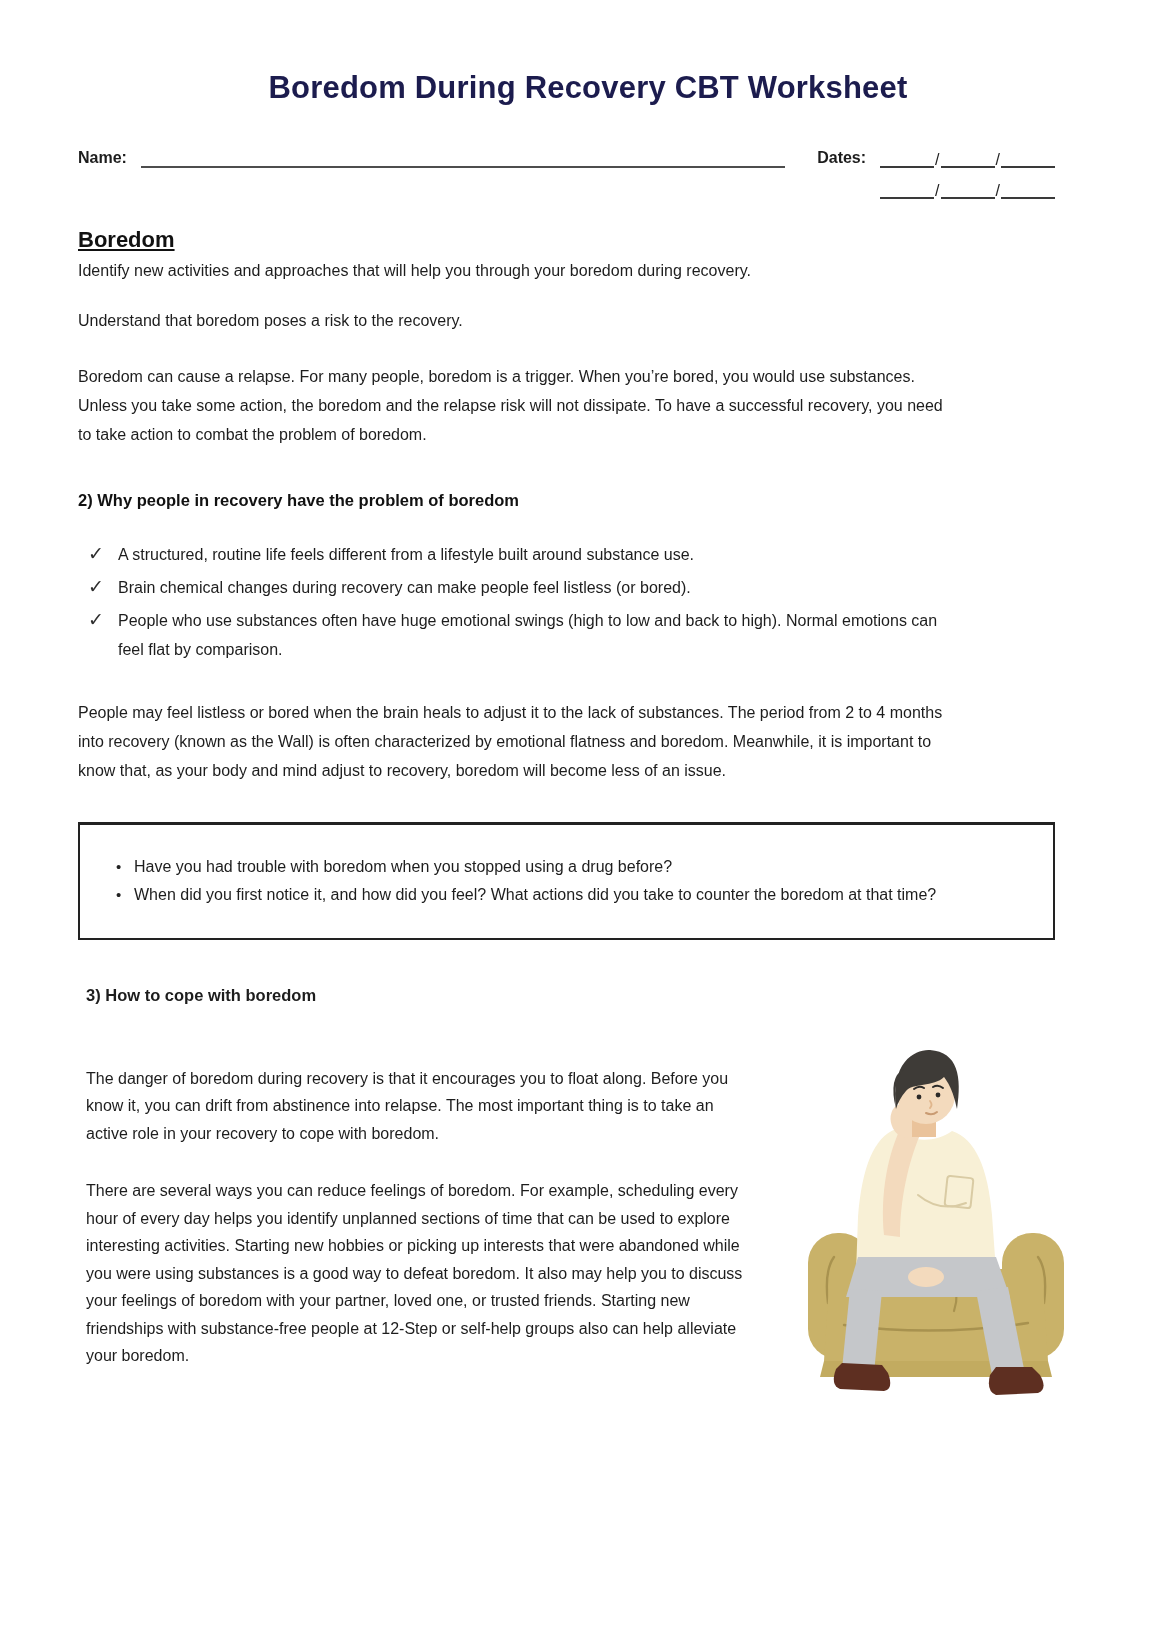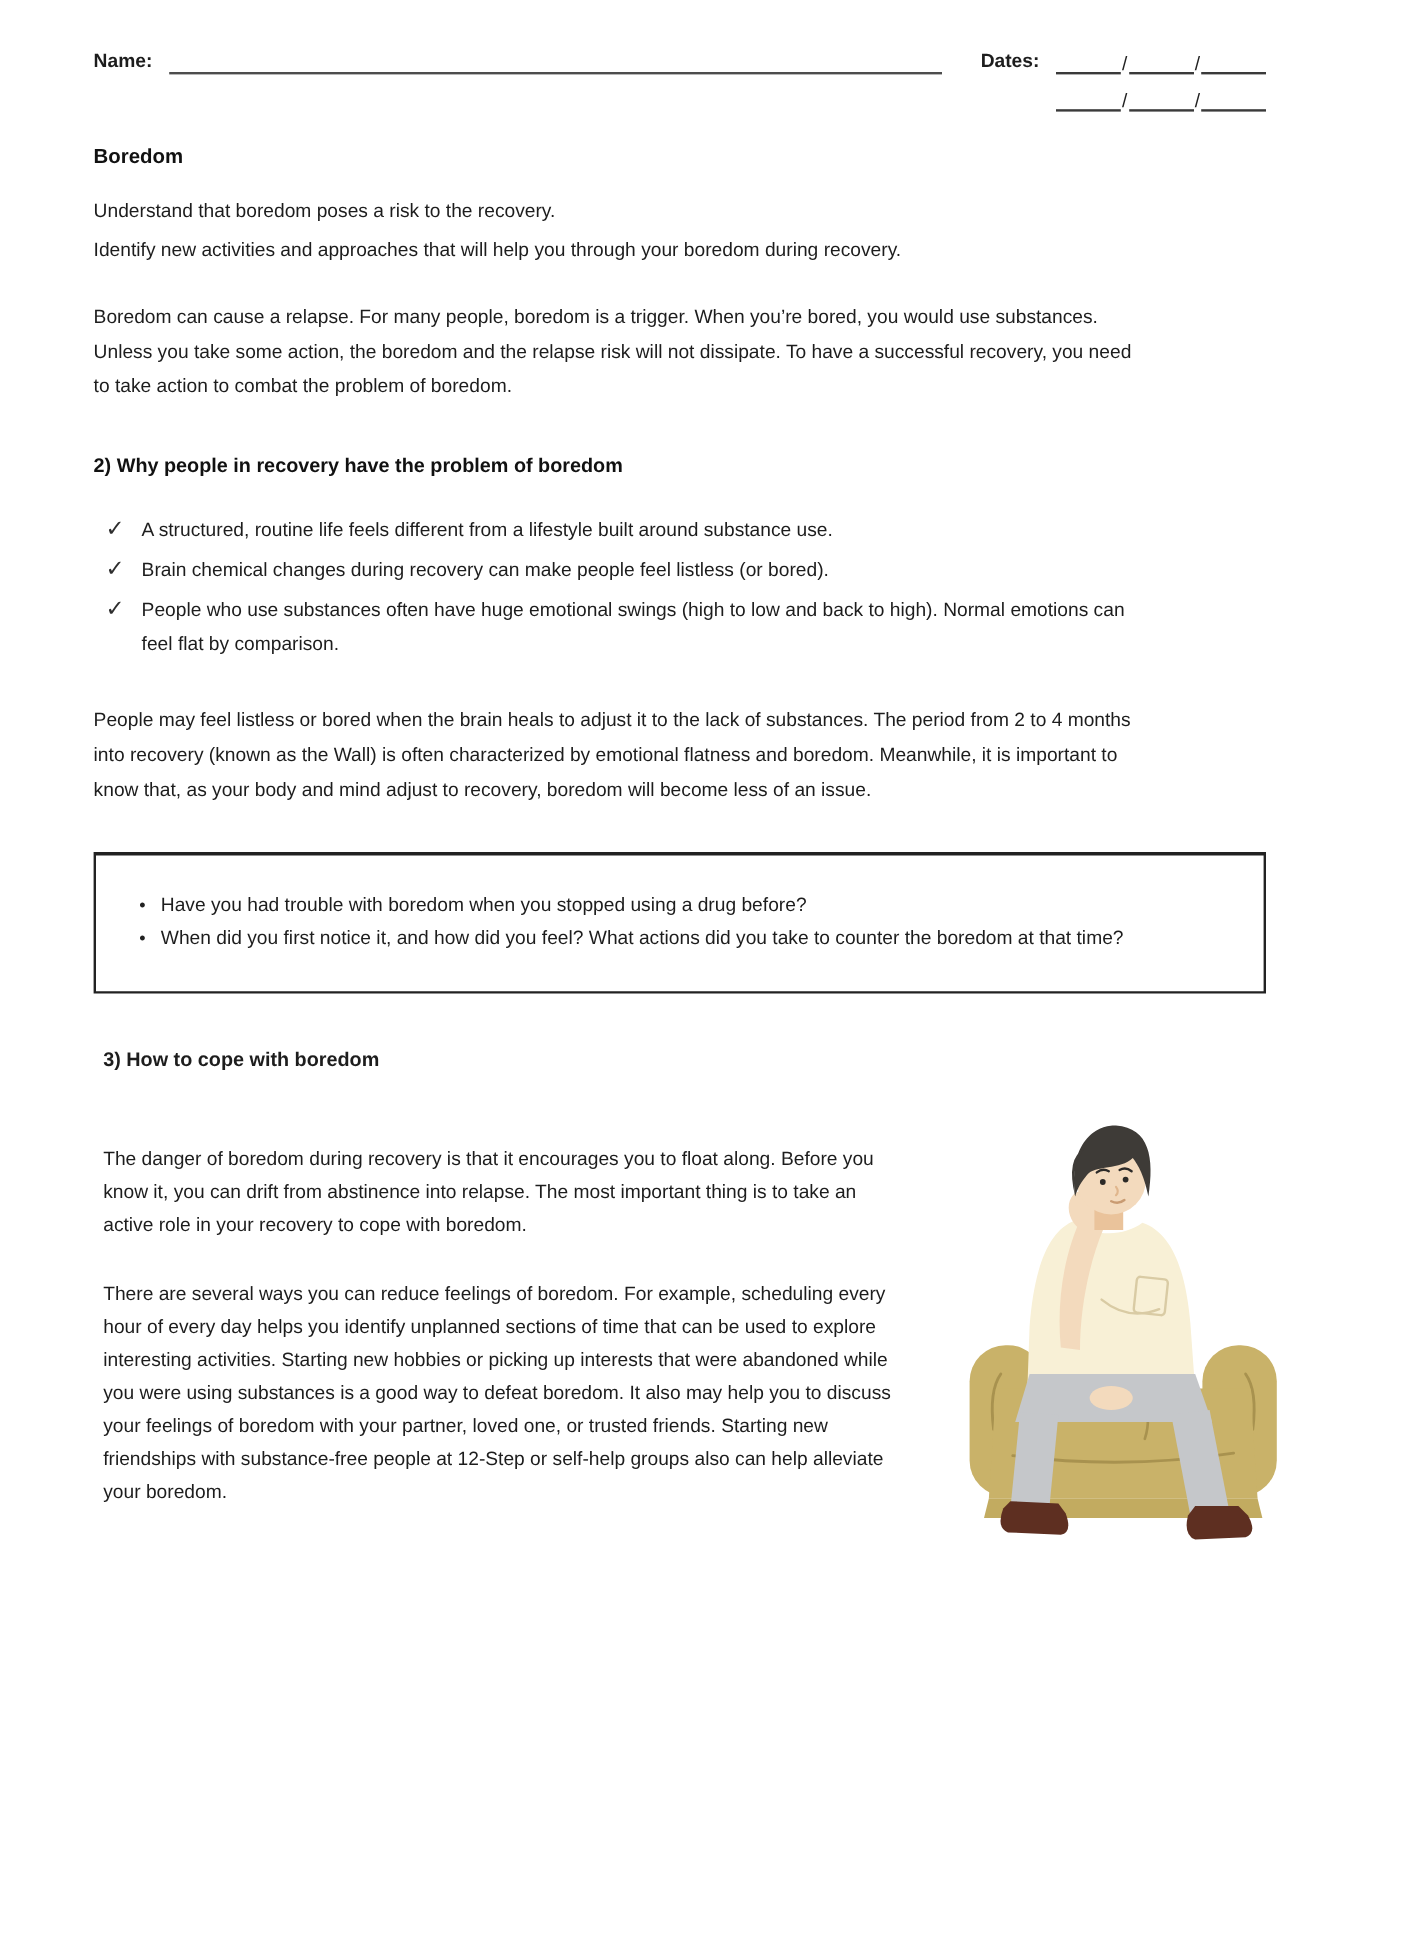--- a/index.html
+++ b/index.html
@@ -26,21 +26,21 @@
   .date-seg {
     display: inline-block; width: 54px; height: 19px;
     border-bottom: 2px solid #3a3a3a;
   }
   .date-slash { font-size: 16px; color: #222; padding: 0 1px; line-height: 1; }
   .fields-row2 {
     display: flex; justify-content: flex-end;
     margin: 12px 121px 0 78px;
   }
   .section-heading {
-    margin: 28px 0 0 78px; font-size: 17px; font-weight: bold; color: #111;
+    margin: 28px 0 0 78px; font-size: 22px; font-weight: bold; color: #111; text-decoration: underline;
   }
   .para {
     margin: 0 170px 0 78px; max-width: 880px;
     font-size: 16px; line-height: 29px; color: #1d1d1d;
   }
   .intro-1 { margin-top: 21px; }
   .intro-2 { margin-top: 3px; }
   .sub-heading {
     margin: 42px 0 0 78px; font-size: 16.5px; font-weight: bold; color: #111;
   }
@@ -81,20 +81,21 @@
     flex: 1 1 auto; display: flex; justify-content: flex-end;
     margin-top: -6px;
   }
   .illustration-wrap svg { display: block; }
 </style>
 </head>
 <body>
 
 <div class="page">
 
+  <h1 class="doc-title">Boredom During Recovery CBT Worksheet</h1>
 
   <div class="fields-row">
     <span class="field-label">Name:</span>
     <span class="name-line"></span>
     <span class="field-label">Dates:</span>
     <span class="date-group">
         <span class="date-seg"></span>
         <span class="date-slash">/</span>
         <span class="date-seg"></span>
         <span class="date-slash">/</span>
@@ -107,22 +108,22 @@
         <span class="date-seg"></span>
         <span class="date-slash">/</span>
         <span class="date-seg"></span>
         <span class="date-slash">/</span>
         <span class="date-seg"></span>
     </span>
   </div>
 
   <h2 class="section-heading">Boredom</h2>
 
+  <p class="para intro-2">Identify new activities and approaches that will help you through your boredom during recovery.</p>
   <p class="para intro-1">Understand that boredom poses a risk to the recovery.</p>
-  <p class="para intro-2">Identify new activities and approaches that will help you through your boredom during recovery.</p>
 
   <p class="para mt-body">Boredom can cause a relapse. For many people, boredom is a trigger. When you’re bored, you would use substances. Unless you take some action, the boredom and the relapse risk will not dissipate. To have a successful recovery, you need to take action to combat the problem of boredom.</p>
 
   <h3 class="sub-heading">2) Why people in recovery have the problem of boredom</h3>
 
   <ul class="checklist">
     <li class="check-item">
       <span class="check-glyph">✓</span>
       <span>A structured, routine life feels different from a lifestyle built around substance use.</span>
     </li>

